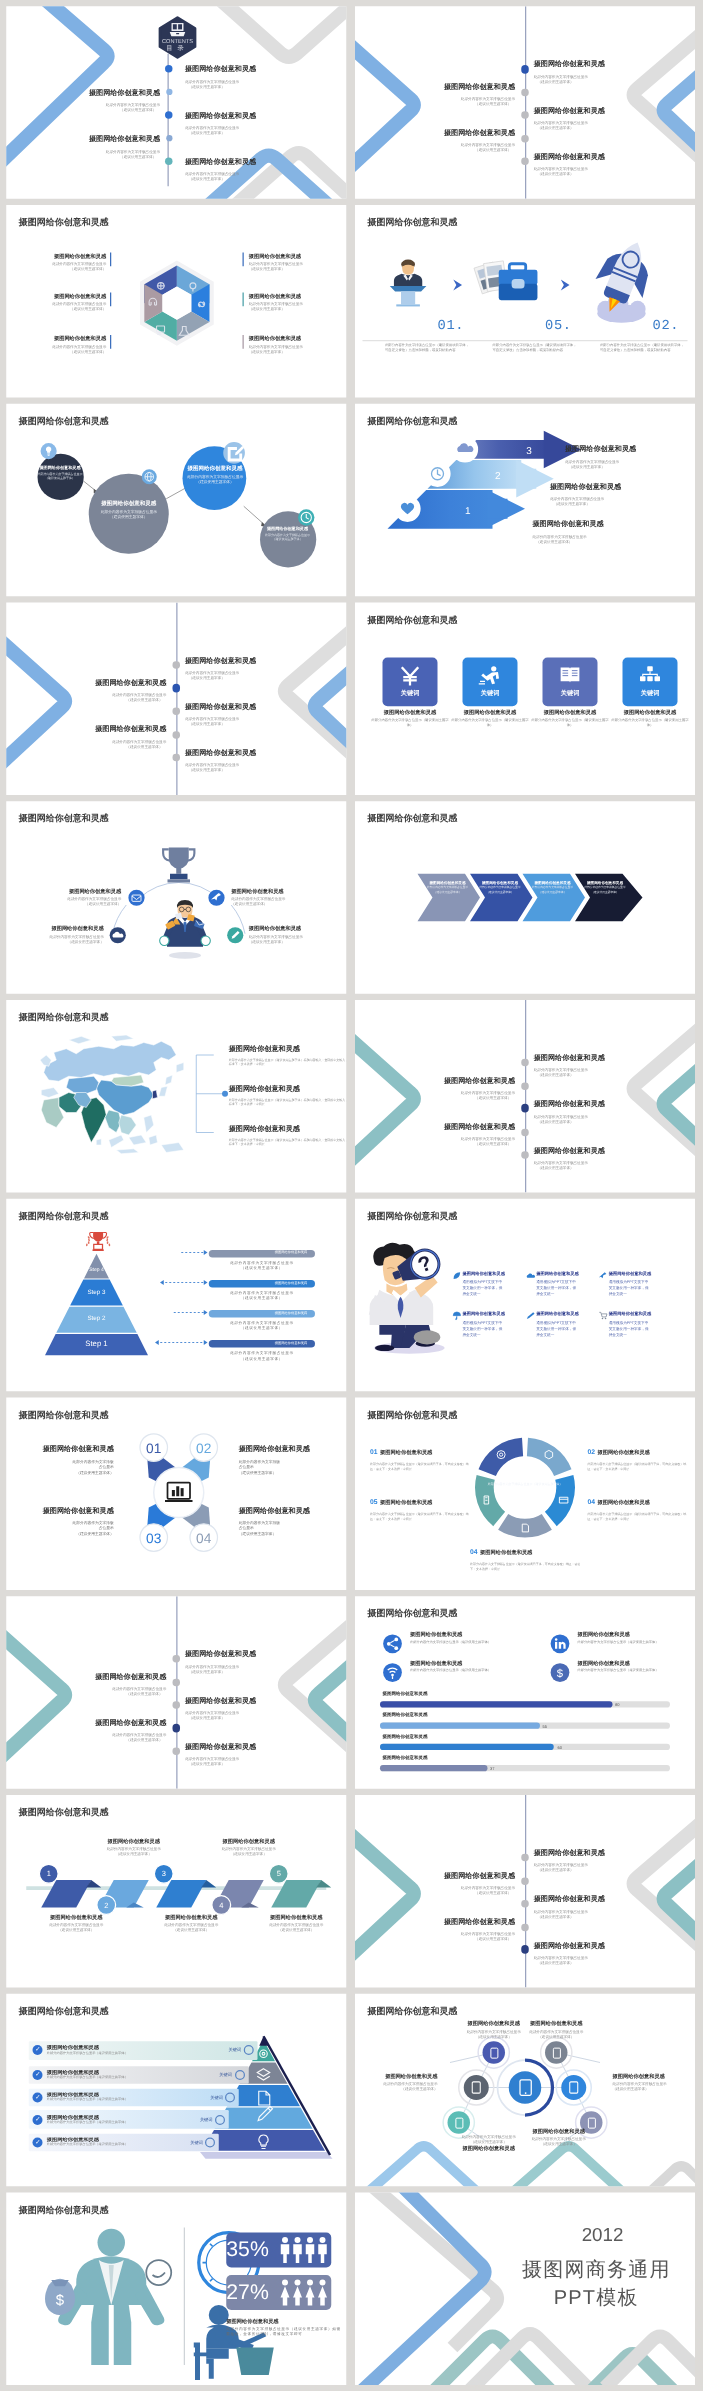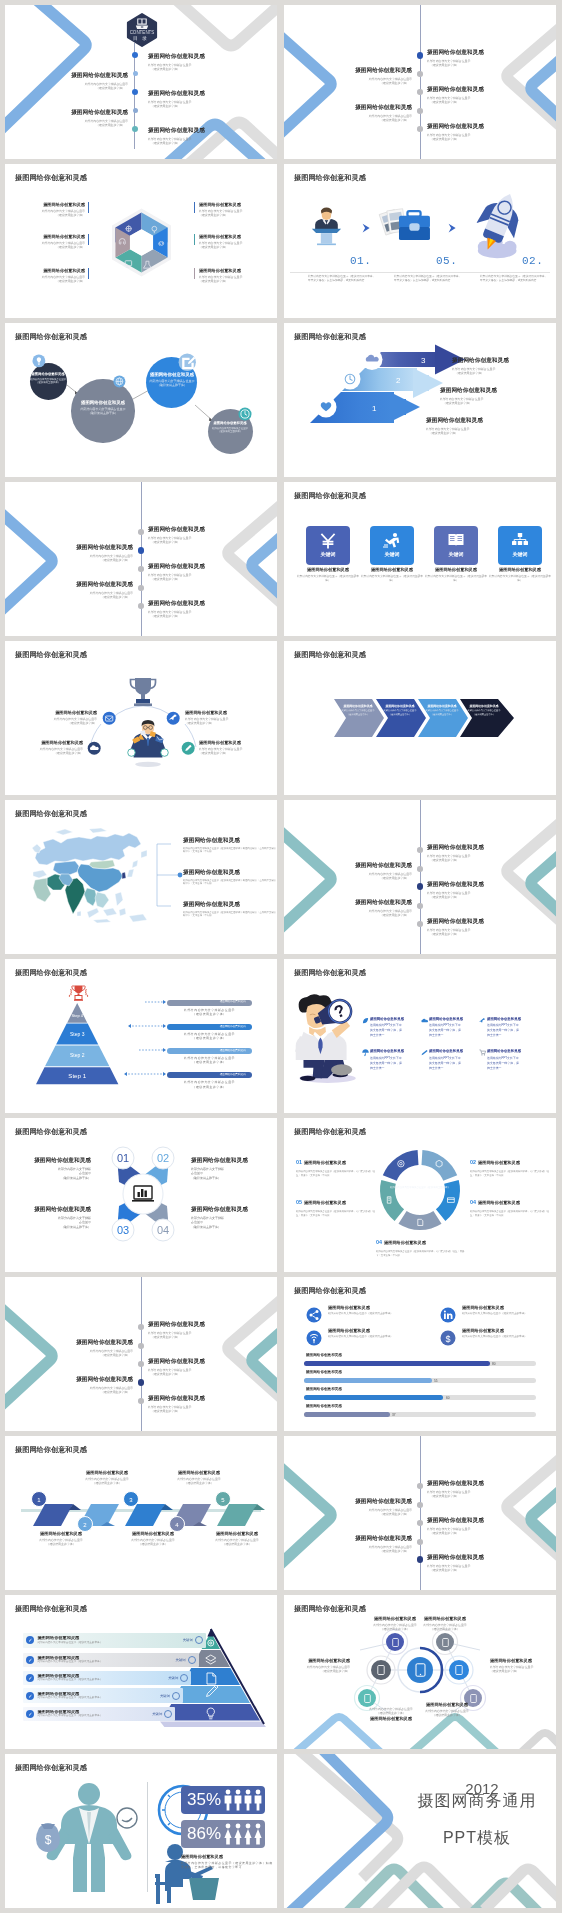--- a/index.html
+++ b/index.html
@@ -4,21 +4,21 @@
 <title>PPT Template Preview</title>
 <style>
   *{box-sizing:border-box;margin:0;padding:0}
   html,body{width:562px;height:1913px}
   body{background:#dddbd8;font-family:"Liberation Sans",sans-serif;overflow:hidden}
   .sheet{position:relative;width:562px;height:1913px}
   .slide{position:absolute;width:272px;height:154px;background:#fff;overflow:hidden}
   .abs{position:absolute}
   .hd{position:absolute;font-size:7.2px;font-weight:bold;color:#3f3f3f;white-space:nowrap;letter-spacing:0}
   .h2{font-size:5.7px;font-weight:bold;color:#2f2f2f;white-space:nowrap;line-height:1}
-  .statbox{border-radius:4px;display:flex;align-items:center;justify-content:flex-end;gap:2px}
+  .statbox{border-radius:4px;display:flex;align-items:center;justify-content:space-between;gap:2px}
   .statval{font-size:17px;color:#fff;font-family:"Liberation Sans",sans-serif}
   .cvyear{font-size:15px;color:#5a5a5a;font-family:"Liberation Sans",sans-serif}
   .cvtitle{font-size:16px;color:#555;letter-spacing:1px}
   .pyrow{height:14.5px;display:flex;align-items:center;border-radius:1px;padding:0 3px}
   .pyicon{width:8px;height:8px;border-radius:50%;background:#2f6fd0;color:#fff;font-size:5px;line-height:8px;text-align:center;flex:0 0 auto}
   .pytext{margin-left:3px;flex:1 1 auto;overflow:hidden}
   .pykw{font-size:3.4px;color:#3a5a9c;margin-right:2px;white-space:nowrap}
   .pyring{width:8px;height:8px;border-radius:50%;border:1.1px solid #5b86c4;flex:0 0 auto}
   .ndot{border-radius:50%;display:flex;align-items:center;justify-content:center}
   .znum{border-radius:50%;color:#fff;font-size:6px;text-align:center;line-height:16px;border:1.4px solid #fff}
@@ -1400,21 +1400,21 @@
               <path d="M1.6 6.4 h6.8 v8 h-2 v7 h-2.8 v-7 h-2 z"></path>
             </g>
         <g transform="translate(30,0)">
               <circle cx="5" cy="3" r="2.4"></circle>
               <path d="M1.6 6.4 h6.8 v8 h-2 v7 h-2.8 v-7 h-2 z"></path>
             </g>
       </g>
     </svg>
   </div>
   <div class="abs statbox" style="left:176px;top:66px;width:84px;height:28px;background:#7d87a8">
-    <span class="statval">86%</span>
+    <span class="statval">27%</span>
     <svg width="42" height="22" viewBox="0 0 42 22">
       <g fill="#fff">
         <g transform="translate(0,0)">
               <circle cx="5" cy="3" r="2.4"></circle>
               <path d="M5 6 l3.6 9 h-7.2 z M3.2 15 h3.6 v6.4 h-3.6 z"></path>
             </g>
         <g transform="translate(10,0)">
               <circle cx="5" cy="3" r="2.4"></circle>
               <path d="M5 6 l3.6 9 h-7.2 z M3.2 15 h3.6 v6.4 h-3.6 z"></path>
             </g>
@@ -1443,17 +1443,17 @@
       <path d="M 6 -12 L 110 78 Q 117 84 111 91 L 78 124" stroke="#dcdcdc" stroke-width="11"></path>
       <path d="M 31 -12 L 100 57 Q 107 63 101 70 L 2 162" stroke="#7eaee0" stroke-width="11"></path>
       <path d="M 118 -2 L 186 64 Q 193 70 187 77 L 120 144" stroke="#dcdcdc" stroke-width="11" opacity="0"></path>
       <path d="M 52 170 L 104 118 Q 110 112 116 118 L 168 170" stroke="#9cc5c4" stroke-width="11"></path>
       <path d="M 80 170 L 134 116 Q 140 110 146 116 L 200 170" stroke="#dcdcdc" stroke-width="11"></path>
       <path d="M 178 170 L 216 132 Q 222 126 228 132 L 266 170" stroke="#9cc5c4" stroke-width="11"></path>
       <path d="M 200 156 L 238 118 Q 244 112 250 118 L 288 156" stroke="#dcdcdc" stroke-width="11"></path>
     </g>
   </svg>
   <div class="abs cvyear" style="left:140px;top:26px;width:116px;text-align:center">2012</div>
-  <div class="abs cvtitle" style="left:126px;top:37px;width:134px;text-align:center">摄图网商务通用</div>
+  <div class="abs cvtitle" style="left:126px;top:52px;width:134px;text-align:center">摄图网商务通用</div>
   <div class="abs cvtitle" style="left:126px;top:74px;width:134px;text-align:center">PPT模板</div>
 </div>
 
 </div>
 
 </body></html>

